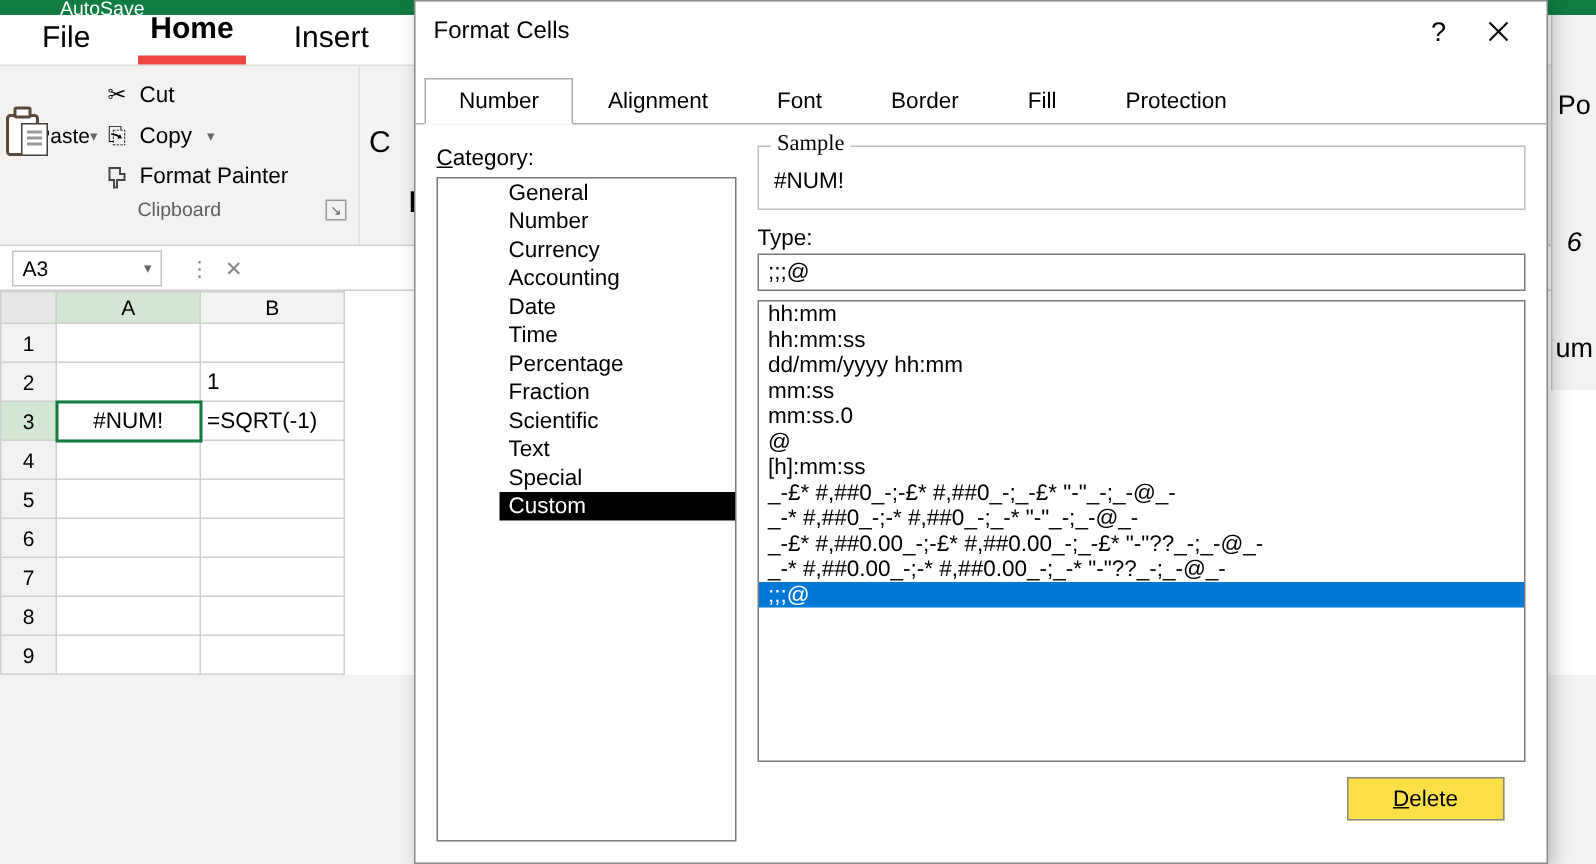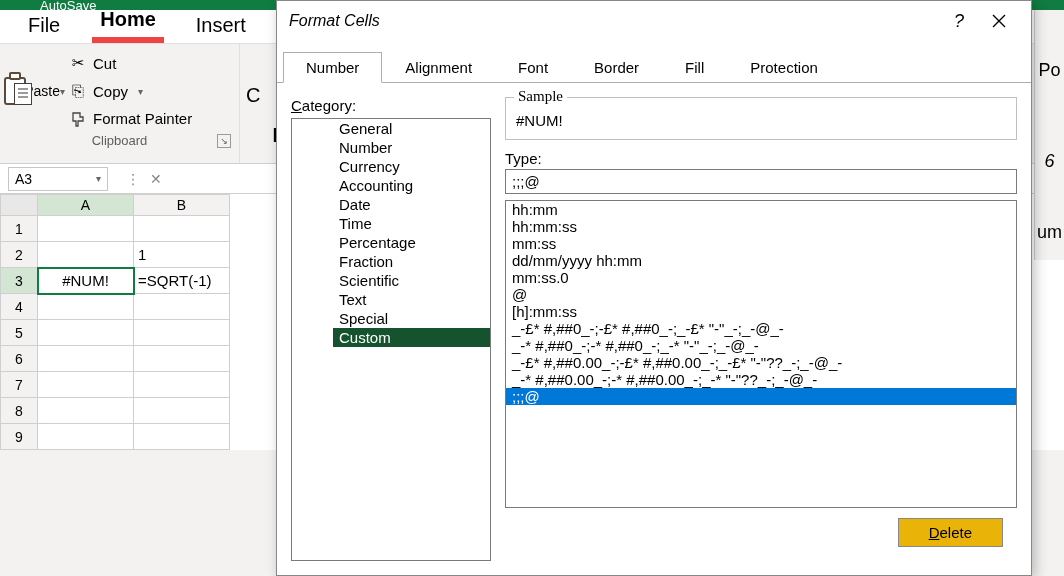--- a/index.html
+++ b/index.html
@@ -266,21 +266,20 @@
       box-shadow: 3px 3px 12px rgba(0,0,0,0.25);
       display: flex;
       flex-direction: column;
     }
     .dlg-title {
       height: 40px;
       display: flex;
       align-items: center;
       padding: 0 12px;
       font-size: 16px;
-      font-style: italic;
     }
     .dlg-title .spacer { flex: 1; }
     .dlg-title .btn {
       width: 40px;
       height: 32px;
       display: flex;
       align-items: center;
       justify-content: center;
       font-size: 18px;
       cursor: pointer;
@@ -324,21 +323,21 @@
       border: 1px solid #7a7a7a;
       overflow-y: scroll;
       font-size: 15px;
     }
     .cat-item {
       padding: 1px 6px;
       cursor: pointer;
       margin-left: 41px;
     }
     .cat-item.selected {
-      background: #14532d;
+      background: #000000;
       color: #fff;
     }
     .right-col {
       flex: 1;
       display: flex;
       flex-direction: column;
     }
     .sample-box {
       border: 1px solid #c0c0c0;
       padding: 8px 10px 10px;
@@ -380,21 +379,21 @@
       background: #0078d7;
       color: #fff;
     }
     .dlg-footer {
       display: flex;
       justify-content: flex-end;
       padding: 10px 14px 14px;
     }
     .del-btn {
       border: 1px solid #888;
-      background: #eab308;
+      background: #fde047;
       padding: 5px 30px;
       font-size: 15px;
       cursor: pointer;
     }
     .del-btn .ul { text-decoration: underline; }
     
     ::-webkit-scrollbar { width: 17px; }
     ::-webkit-scrollbar-track { background: #f0f0f0; }
     ::-webkit-scrollbar-thumb { background: #c0c0c0; }
     ::-webkit-scrollbar-button {
@@ -579,22 +578,22 @@
         <div class="sample-legend">Sample</div>
         <div class="sample-val">#NUM!</div>
       </div>
       <div class="type-label">
         <span class="ul">T</span><span>ype:</span>
       </div>
       <input class="type-input" value=";;;@" style="">
       <div class="fmt-list" id="fmt-list">
           <div class="fmt-item">hh:mm</div>
           <div class="fmt-item">hh:mm:ss</div>
+          <div class="fmt-item">dd/mm/yyyy hh:mm</div>
           <div class="fmt-item">mm:ss</div>
-          <div class="fmt-item">dd/mm/yyyy hh:mm</div>
           <div class="fmt-item">mm:ss.0</div>
           <div class="fmt-item">@</div>
           <div class="fmt-item">[h]:mm:ss</div>
           <div class="fmt-item">_-£* #,##0_-;-£* #,##0_-;_-£* "-"_-;_-@_-</div>
           <div class="fmt-item">_-* #,##0_-;-* #,##0_-;_-* "-"_-;_-@_-</div>
           <div class="fmt-item">_-£* #,##0.00_-;-£* #,##0.00_-;_-£* "-"??_-;_-@_-</div>
           <div class="fmt-item">_-* #,##0.00_-;-* #,##0.00_-;_-* "-"??_-;_-@_-</div>
           <div class="fmt-item selected">;;;@</div>
         </div>
       <div class="dlg-footer">

